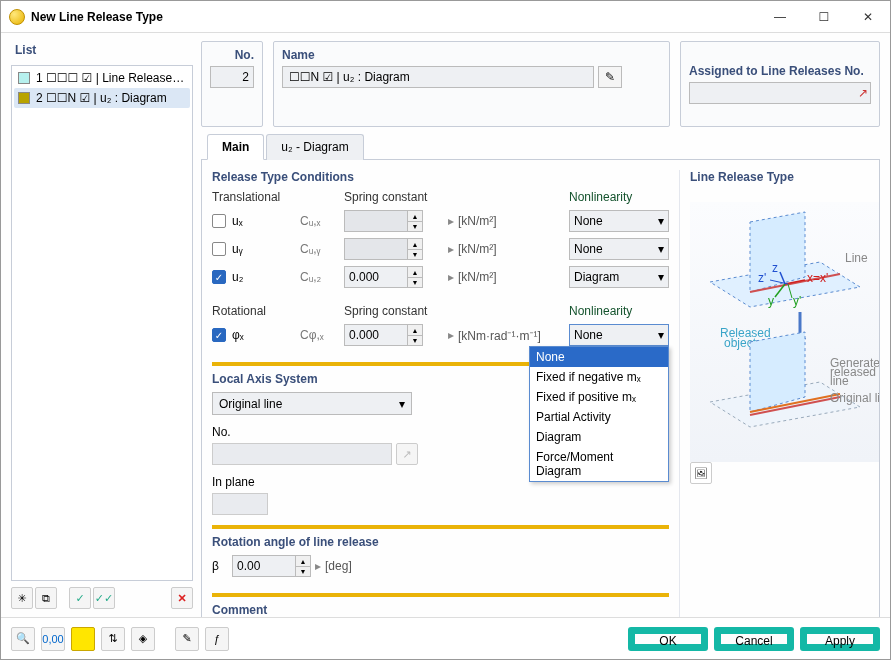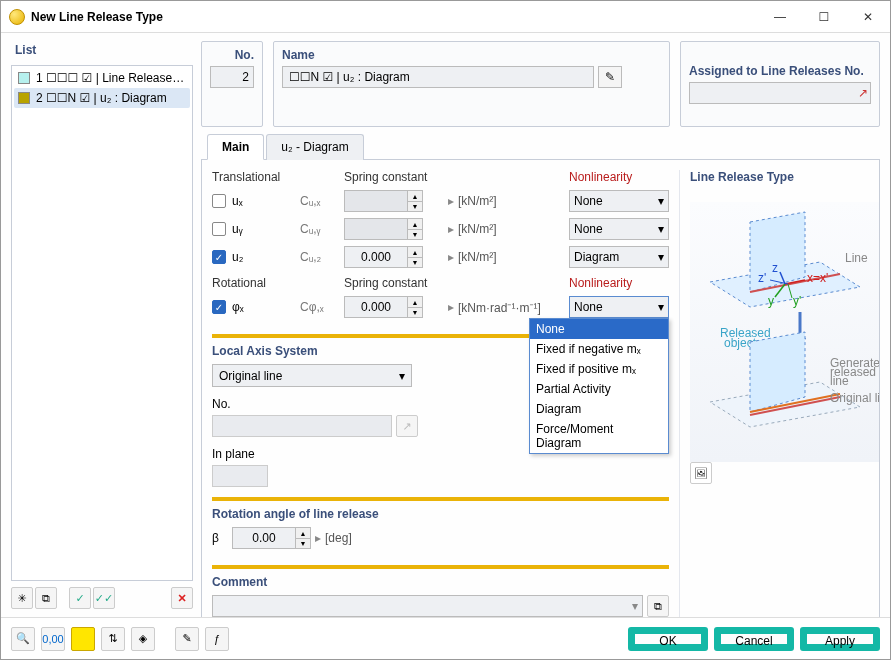--- a/index.html
+++ b/index.html
@@ -35,29 +35,29 @@
     .tab.active{background:#fff;font-weight:600;border-bottom:1px solid #fff}
     .tabbody{flex:1;display:flex;gap:10px;border:1px solid #c7cdd8;border-top:none;padding:10px;overflow:auto}
     .formcol{flex:1;display:flex;flex-direction:column;gap:10px}
     .sect{border-top:4px solid #eab308;padding-top:6px}
     .secthdr{font-weight:700;color:#3a4f7a;margin-bottom:6px}
     .row{display:flex;align-items:center;margin-bottom:6px}
     .col-trans{width:88px;display:flex;align-items:center;gap:6px}
     .col-label{width:44px;color:#777}
     .col-input{width:100px}
     .stepbox{display:flex;align-items:center;height:22px}
-    .stepbox input{width:64px;height:22px;border:1px solid #bbb;background:#eef0f3;text-align:center;padding:0 4px}
+    .stepbox input{width:64px;height:22px;border:1px solid #bbb;background:#eef0f3;text-align:left;padding:0 4px}
     .stepbox input:disabled{background:#e4e6ea;color:#999}
     .stepbtns{display:flex;flex-direction:column;border:1px solid #bbb;border-left:none}
     .stepbtns span{width:14px;height:10px;display:flex;align-items:center;justify-content:center;font-size:7px;background:#f0f0f0;line-height:1}
     .stepbtns span+span{border-top:1px solid #bbb}
     .arrow{color:#888;padding:0 4px}
     .unit{color:#555;width:90px}
     .nlsel{width:100px;height:22px;border:1px solid #bbb;background:#eef0f3;padding:0 4px;display:flex;align-items:center;justify-content:space-between}
-    .nlhdr{margin-left:auto;width:100px;font-weight:400;color:#b91c1c}
+    .nlhdr{margin-left:auto;width:100px;font-weight:400;color:#14532d}
     .cbx{width:14px;height:14px;border:1px solid #888;border-radius:2px;display:inline-flex;align-items:center;justify-content:center;font-size:10px;color:#fff;background:#fff}
     .cbx.on{background:#2968c0;border-color:#2968c0}
     .localsel{width:200px;height:23px;border:1px solid #bbb;background:#eef0f3;padding:0 6px;display:flex;align-items:center;justify-content:space-between}
     .dropdown{position:absolute;z-index:10;background:#fff;border:1px solid #5a8bd0;box-shadow:2px 2px 4px rgba(0,0,0,.2);width:140px}
     .dropdown div{padding:3px 6px}
     .dropdown div.selit{background:#2a6ac8;color:#fff}
     
     .figcol{width:190px;border-left:1px solid #e4e7ee;padding-left:10px}
     .figcol .secthdr{margin-bottom:18px}
     .figimg{height:260px;background:linear-gradient(#fbfcfe,#f0f3f8);border:0;display:flex;align-items:center;justify-content:center;color:#bbb;font-size:11px}
@@ -133,20 +133,21 @@
 
     <div>
       <div class="tabbar">
         <div class="tab active"><span>Main</span></div>
         <div class="tab"><span>u₂ - Diagram</span></div>
       </div>
       <div class="tabbody" style="position:relative">
         <div class="formcol">
 
           <div>
+            <div class="secthdr">Release Type Conditions</div>
             <div class="row" style="color:#333">
               <div class="col-trans">Translational</div>
               <div class="col-label"></div>
               <div class="col-input">Spring constant</div>
               <div style="width:18px"></div>
               <div class="unit"></div>
               <div class="nlhdr">Nonlinearity</div>
             </div>
 
             <div class="row">
@@ -211,21 +212,21 @@
                   </div>
                 </div>
               <span class="arrow">▸</span>
               <div class="unit">[kN/m²]</div>
               <div class="nlsel" style="margin-left:auto">
                   <span>Diagram</span>
                   <span>▾</span>
                 </div>
             </div>
 
-            <div class="row" style="margin-top:8px;color:#333">
+            <div class="row" style="margin-top:16px;color:#333">
               <div class="col-trans">Rotational</div>
               <div class="col-label"></div>
               <div class="col-input">Spring constant</div>
               <div style="width:18px"></div>
               <div class="unit"></div>
               <div class="nlhdr">Nonlinearity</div>
             </div>
 
             <div class="row" style="position:relative">
               <div class="col-trans">

